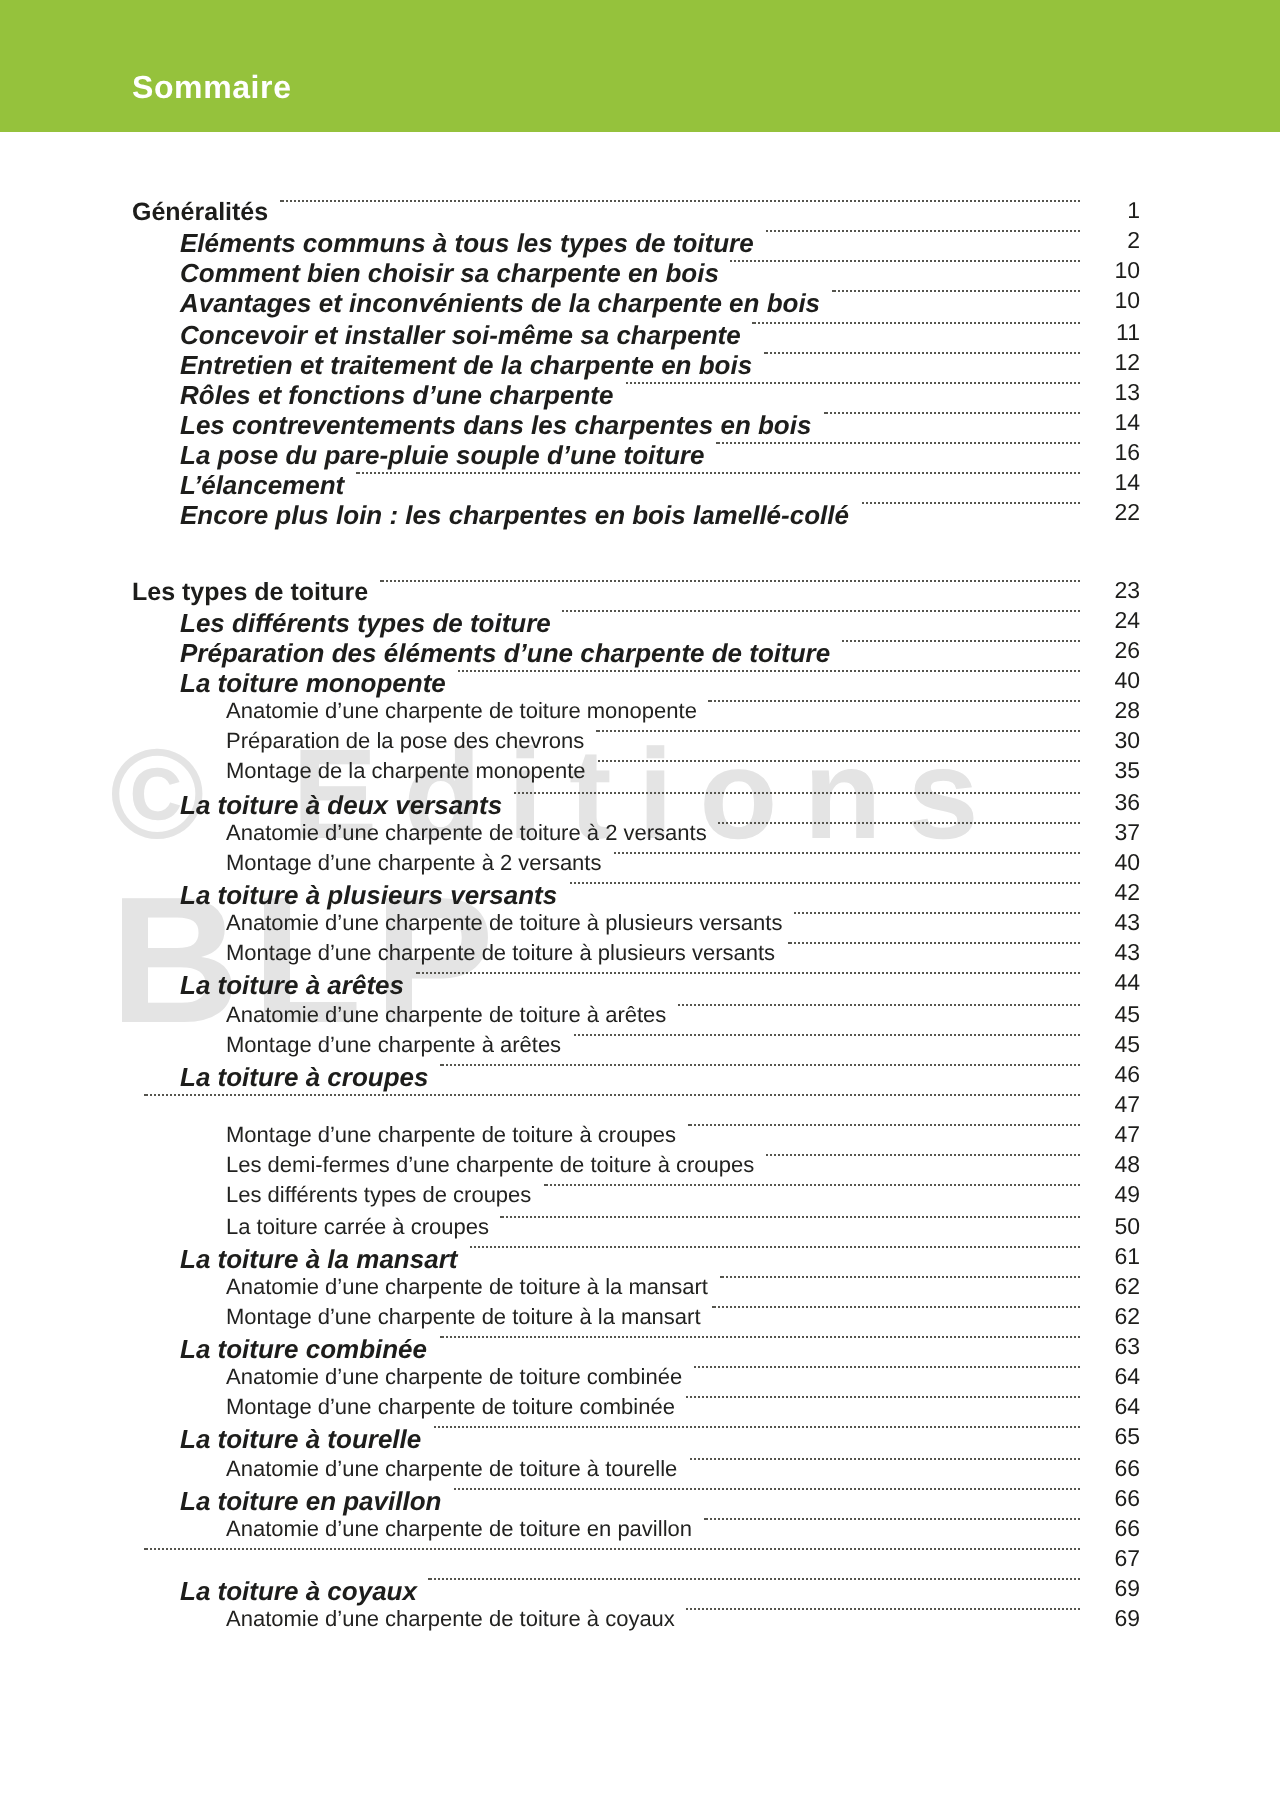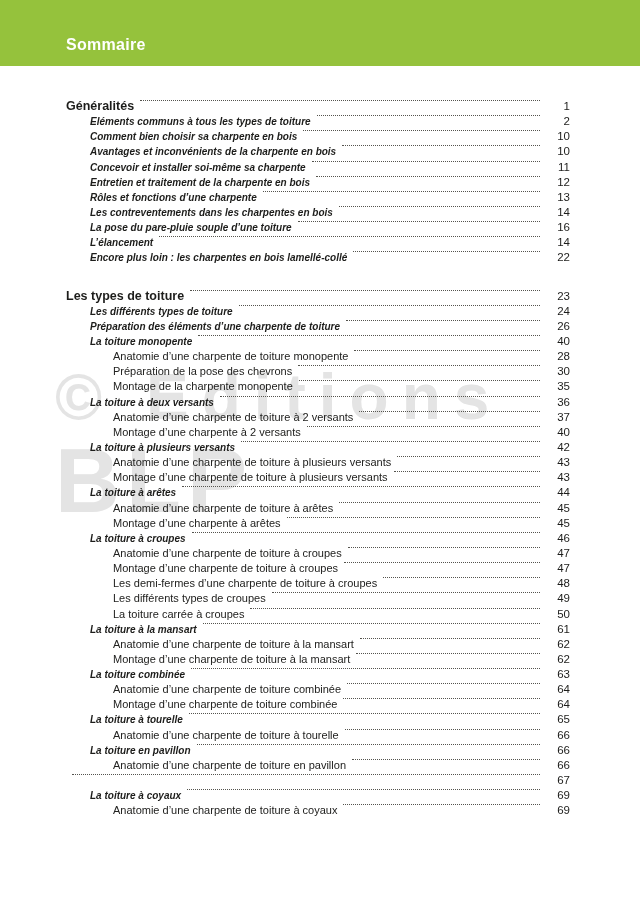--- a/index.html
+++ b/index.html
@@ -32,21 +32,21 @@
   
   .toc {
     position: absolute; top: 100px; left: 66px;
     width: 504px; z-index: 1;
     color: #1d1d1b;
   }
   .toc-section + .toc-section { margin-top: 23px; }
   .row { display: flex; align-items: flex-start; height: 15.15px; }
   .row .label { white-space: nowrap; line-height: 13px; }
   .row.lvl0 .label { font-weight: bold; font-size: 12.5px; }
-  .row.lvl1 .label { font-weight: bold; font-style: italic; font-size: 10px; margin-left: 24px; }
+  .row.lvl1 .label { font-weight: bold; font-style: italic; font-size: 13px; margin-left: 24px; }
   .row.lvl2 .label { font-size: 11px; margin-left: 47px; color: #222220; }
   .leader {
     flex: 1 1 auto; min-width: 12px;
     border-bottom: 1.5px dotted #55544e;
     margin: 0 4px 2px 6px;
     height: 0;
   }
   .pagenum {
     flex: 0 0 26px; text-align: right;
     font-size: 11.5px; line-height: 13px;
@@ -204,21 +204,20 @@
           <span class="label">Montage d’une charpente à arêtes</span>
           <span class="leader"></span>
           <span class="pagenum">45</span>
         </div>
         <div class="row lvl1">
           <span class="label">La toiture à croupes</span>
           <span class="leader"></span>
           <span class="pagenum">46</span>
         </div>
         <div class="row lvl2">
-          <span class="label">Anatomie d’une charpente de toiture à croupes</span>
           <span class="leader"></span>
           <span class="pagenum">47</span>
         </div>
         <div class="row lvl2">
           <span class="label">Montage d’une charpente de toiture à croupes</span>
           <span class="leader"></span>
           <span class="pagenum">47</span>
         </div>
         <div class="row lvl2">
           <span class="label">Les demi-fermes d’une charpente de toiture à croupes</span>

